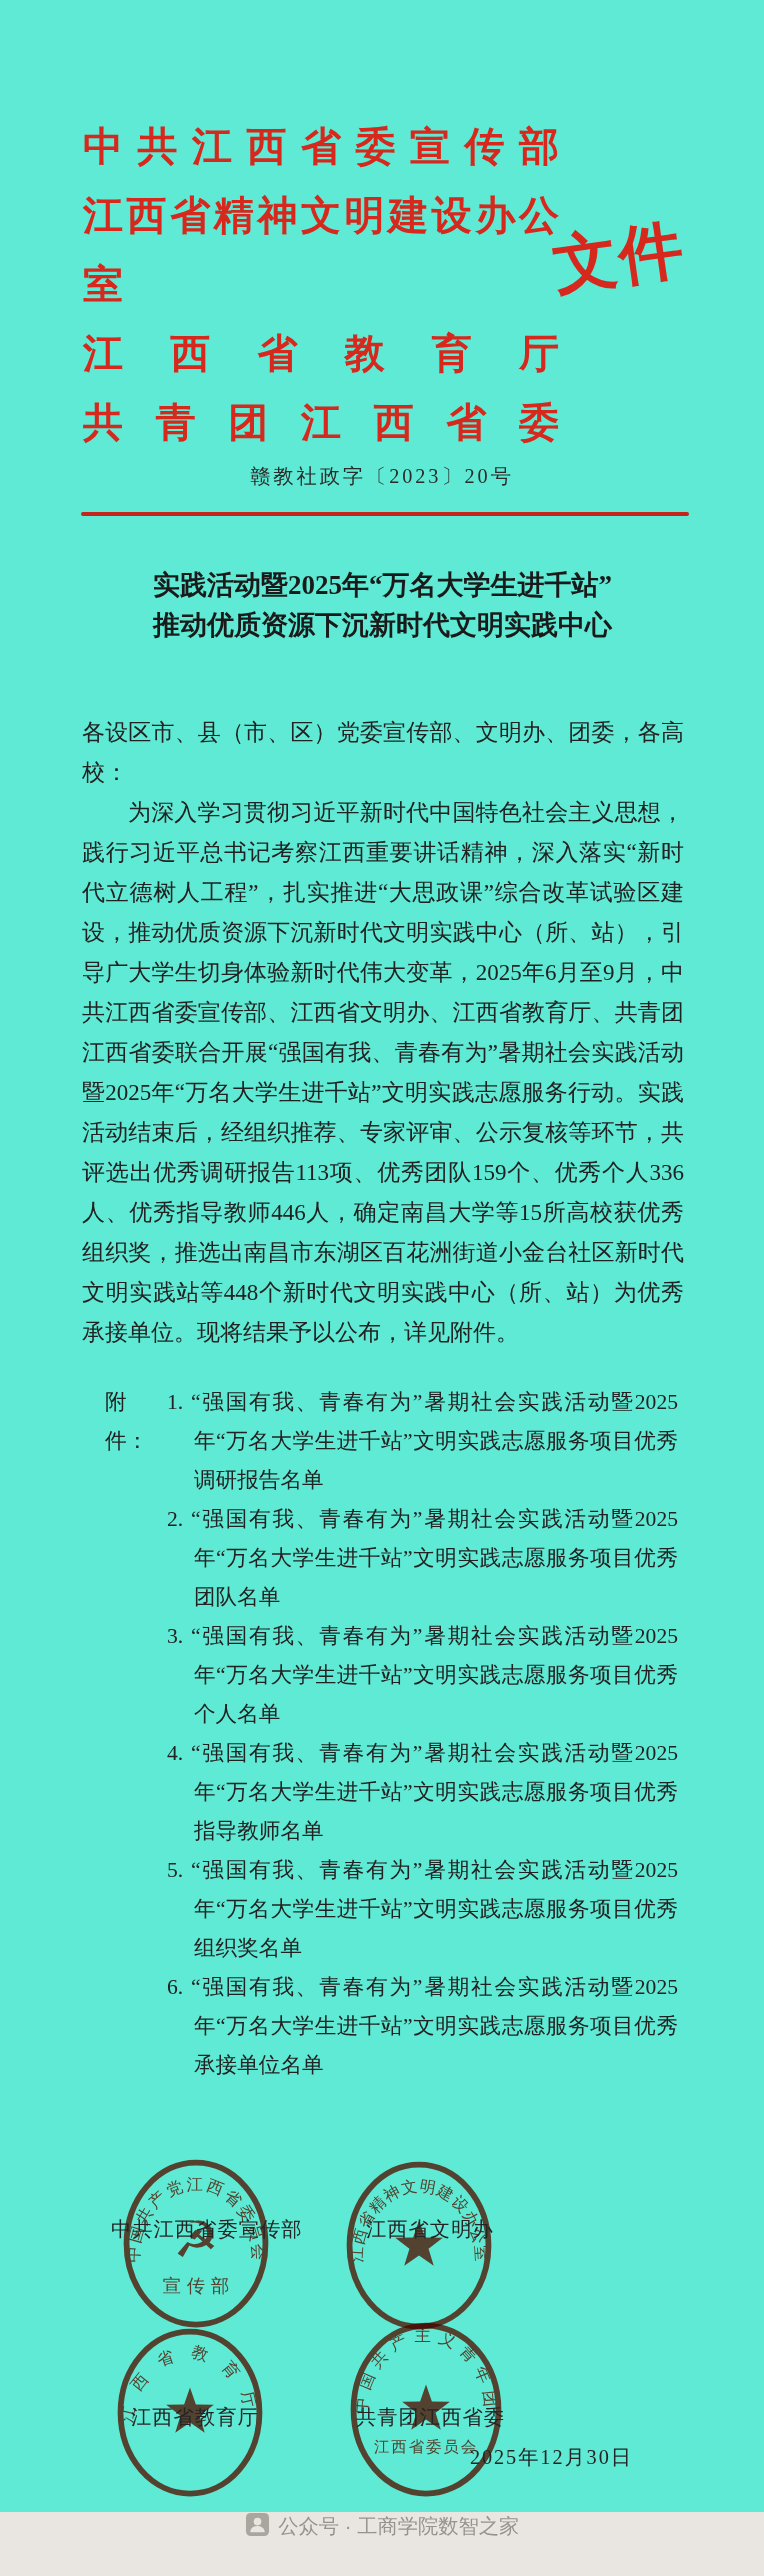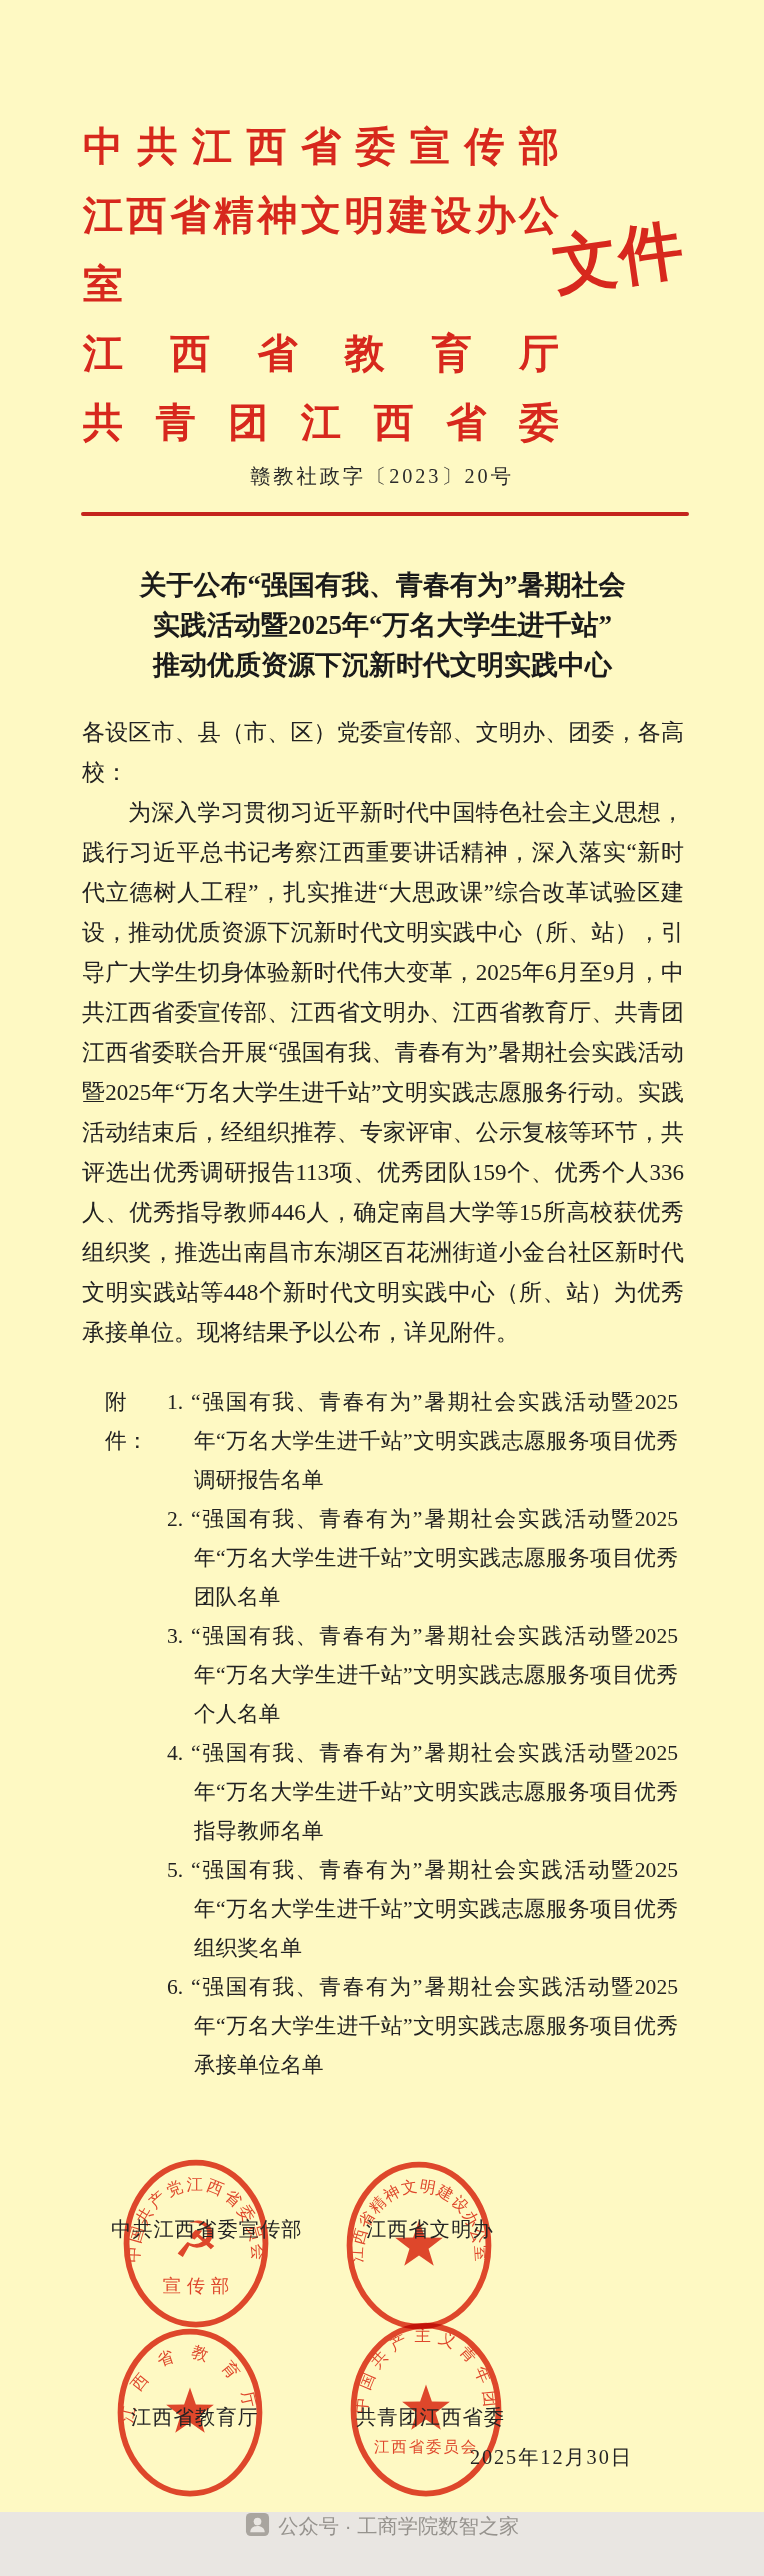--- a/index.html
+++ b/index.html
@@ -1,18 +1,18 @@
 <!DOCTYPE html>
 <html><head>
 <meta charset="utf-8">
 <style>
   html,body { margin:0; padding:0; background:#dcdad6; }
   .page {
     position:relative; width:764px; height:2576px; margin:0 auto;
-    background:#fef9c3;
+    background:#5eead4;
     font-family:"Liberation Serif","DejaVu Serif",serif;
     overflow:hidden;
   }
   
   .org-block { position:absolute; top:112px; left:83px; width:476px; }
   .org-line {
     font-size:40px; font-weight:bold; color:#d7281d; line-height:69px;
     text-align:justify; text-align-last:justify;
   }
   .doc-label {
@@ -74,21 +74,20 @@
     <div class="org-line">江西省精神文明建设办公室</div>
     <div class="org-line">江西省教育厅</div>
     <div class="org-line">共青团江西省委</div>
   </div>
   <div class="doc-label">文件</div>
 
   <div class="doc-number">赣教社政字〔2023〕20号</div>
   <div class="red-rule"></div>
 
   <div class="title">
-    <div>关于公布“强国有我、青春有为”暑期社会</div>
     <div>实践活动暨2025年“万名大学生进千站”</div>
     <div>推动优质资源下沉新时代文明实践中心</div>
   </div>
 
   <div class="body-text">
     <p class="salutation">各设区市、县（市、区）党委宣传部、文明办、团委，各高校：</p>
     <p>为深入学习贯彻习近平新时代中国特色社会主义思想，践行习近平总书记考察江西重要讲话精神，深入落实“新时代立德树人工程”，扎实推进“大思政课”综合改革试验区建设，推动优质资源下沉新时代文明实践中心（所、站），引导广大学生切身体验新时代伟大变革，2025年6月至9月，中共江西省委宣传部、江西省文明办、江西省教育厅、共青团江西省委联合开展“强国有我、青春有为”暑期社会实践活动暨2025年“万名大学生进千站”文明实践志愿服务行动。实践活动结束后，经组织推荐、专家评审、公示复核等环节，共评选出优秀调研报告113项、优秀团队159个、优秀个人336人、优秀指导教师446人，确定南昌大学等15所高校获优秀组织奖，推选出南昌市东湖区百花洲街道小金台社区新时代文明实践站等448个新时代文明实践中心（所、站）为优秀承接单位。现将结果予以公布，详见附件。</p>
   </div>
 
   <div class="attachments">

